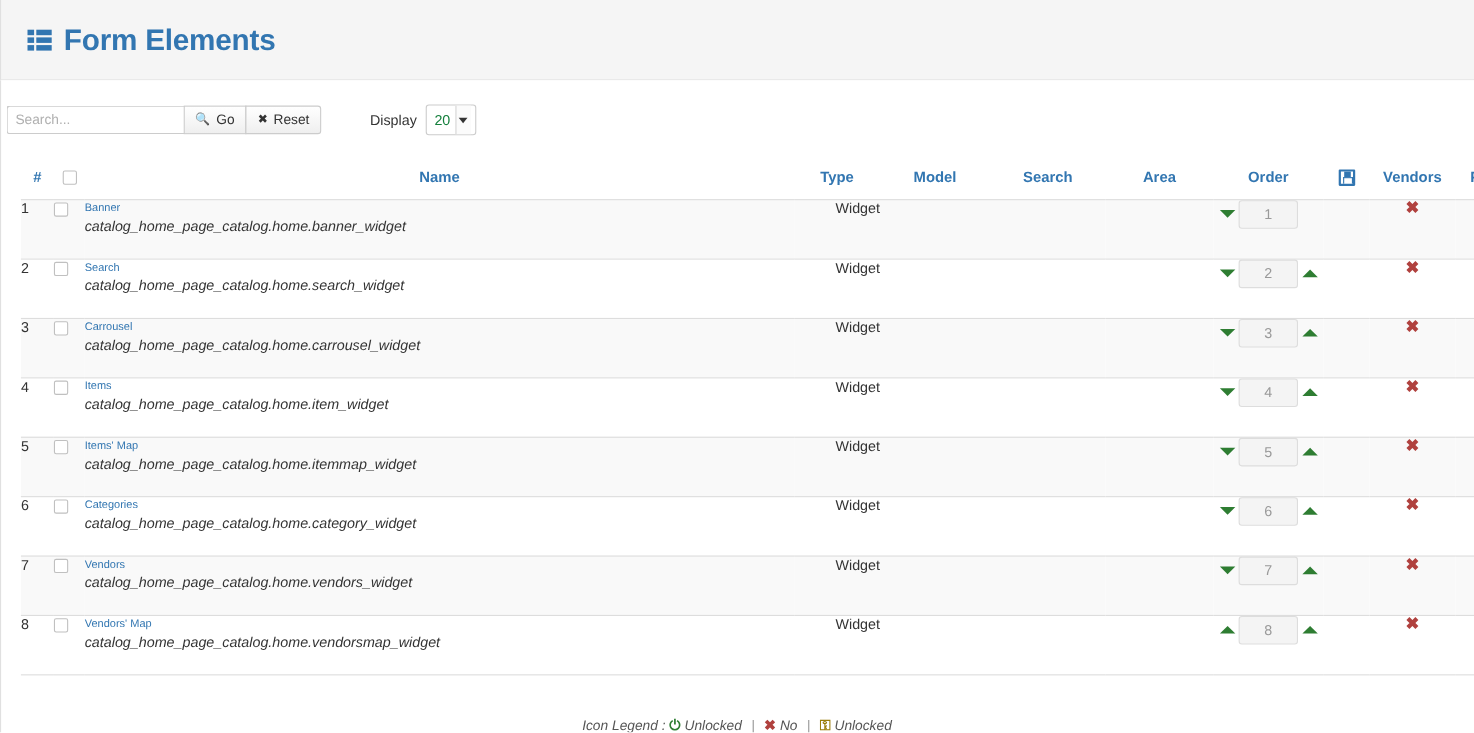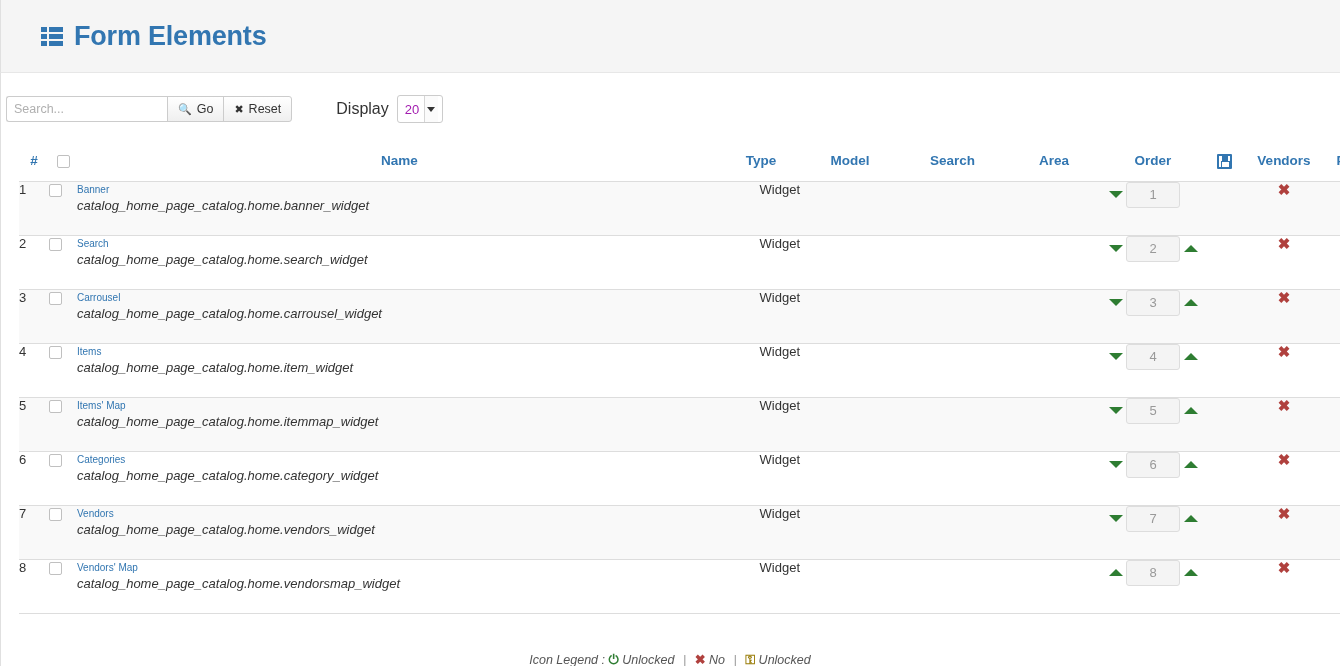--- a/index.html
+++ b/index.html
@@ -15,21 +15,21 @@
   .page { position: relative; width: 1340px; height: 666px; background:#fff; }
 
   
   .page-header {
     height: 73px;
     background: #f5f5f5;
     border-bottom: 1px solid #e7e7e7;
     border-left: 1px solid #e0e0e0;
     display: flex;
     align-items: center;
-    padding-left: 40px;
+    padding-left: 24px;
   }
   .page-title {
     display: flex;
     align-items: center;
     gap: 11px;
     color: #3276b1;
     font-size: 27px;
     font-weight: bold;
     letter-spacing: -0.2px;
   }
@@ -94,32 +94,32 @@
   .btn-go { border-radius: 0; }
   .btn-reset { border-radius: 0 3px 3px 0; }
   .icon-glyph { font-size: 11px; line-height: 1; display:inline-block; }
 
   .display-group {
     display: flex;
     align-items: center;
     gap: 8px;
     margin-left: 44px;
   }
-  .display-label { font-size: 16px; color: #333; }
+  .display-label { font-size: 13px; color: #333; }
   .select-wrap {
     position: relative;
     width: 46px; height: 28px;
     border: 1px solid #cccccc;
     border-radius: 3px;
     background: #fff;
     display: flex;
     align-items: center;
   }
   .select-value {
-    font-size: 13px; color: #a21caf; padding-left: 7px;
+    font-size: 13px; color: #15803d; padding-left: 7px;
   }
   .select-arrow {
     position: absolute; right: 4px; top: 0; bottom: 0;
     width: 14px;
     display: flex; align-items: center; justify-content: center;
     border-left: 1px solid #d6d6d6;
     background: #fbfbfb;
   }
   .select-arrow:after {
     content: ""; display:block;

